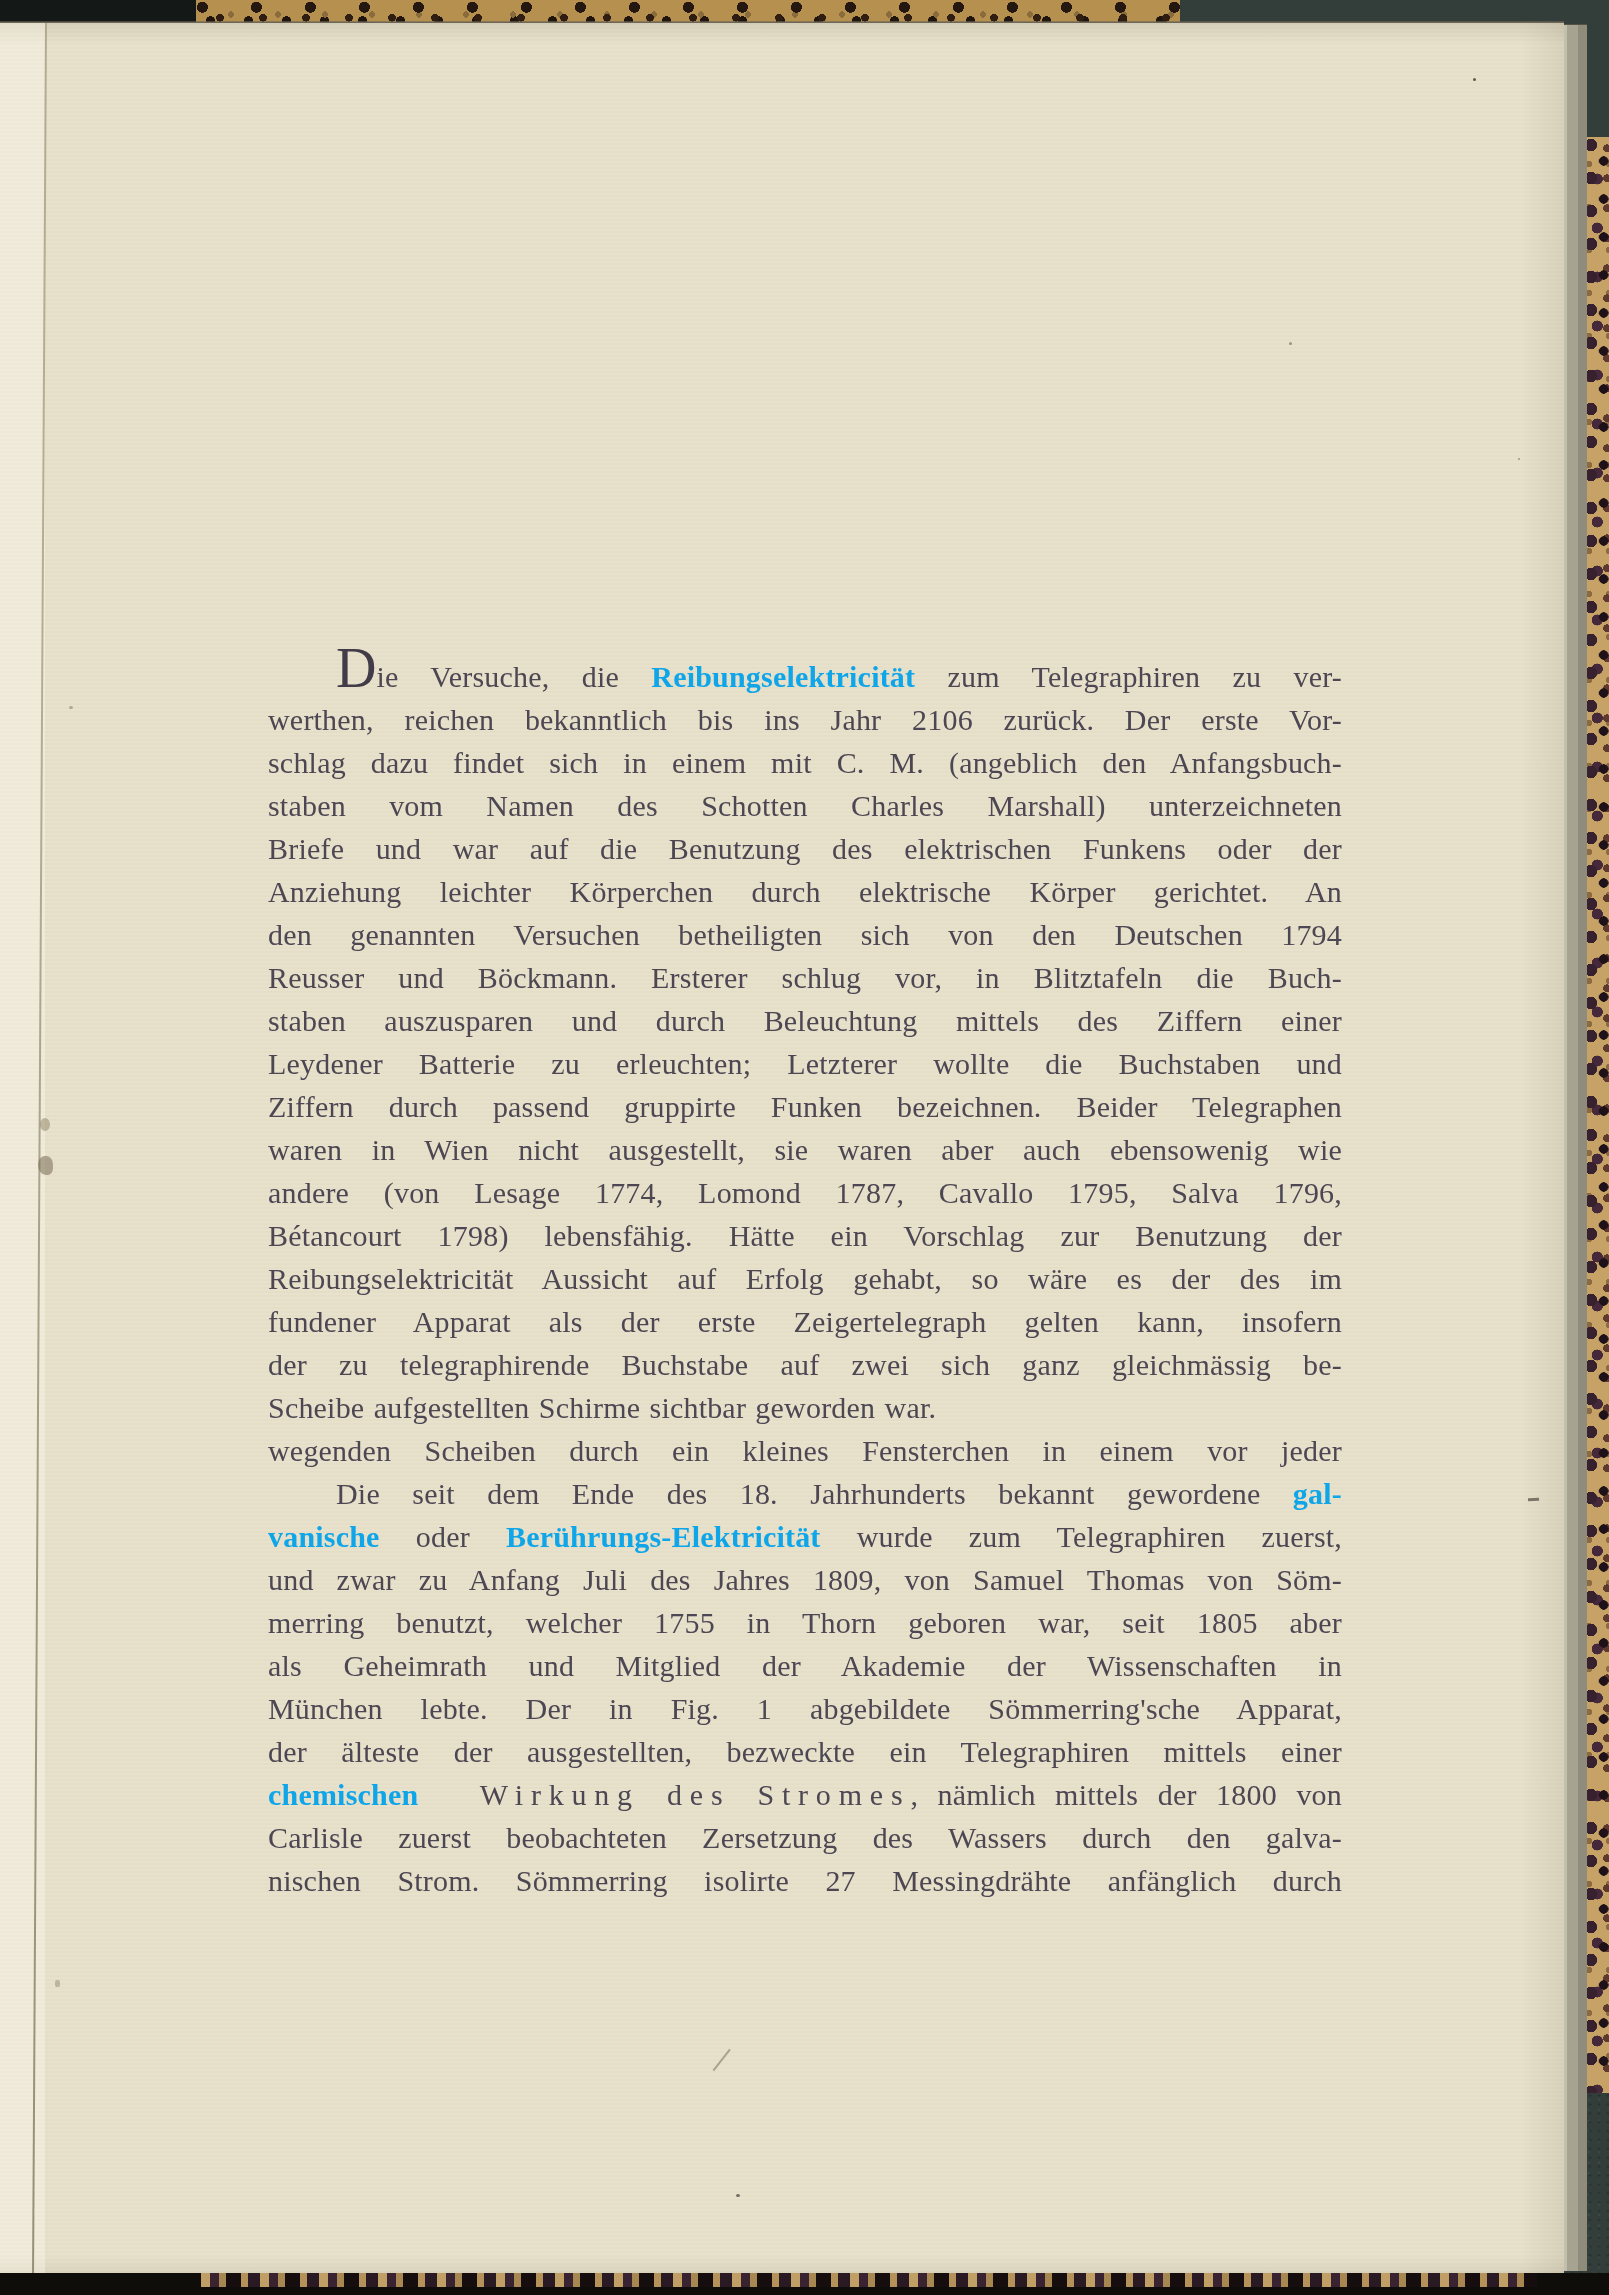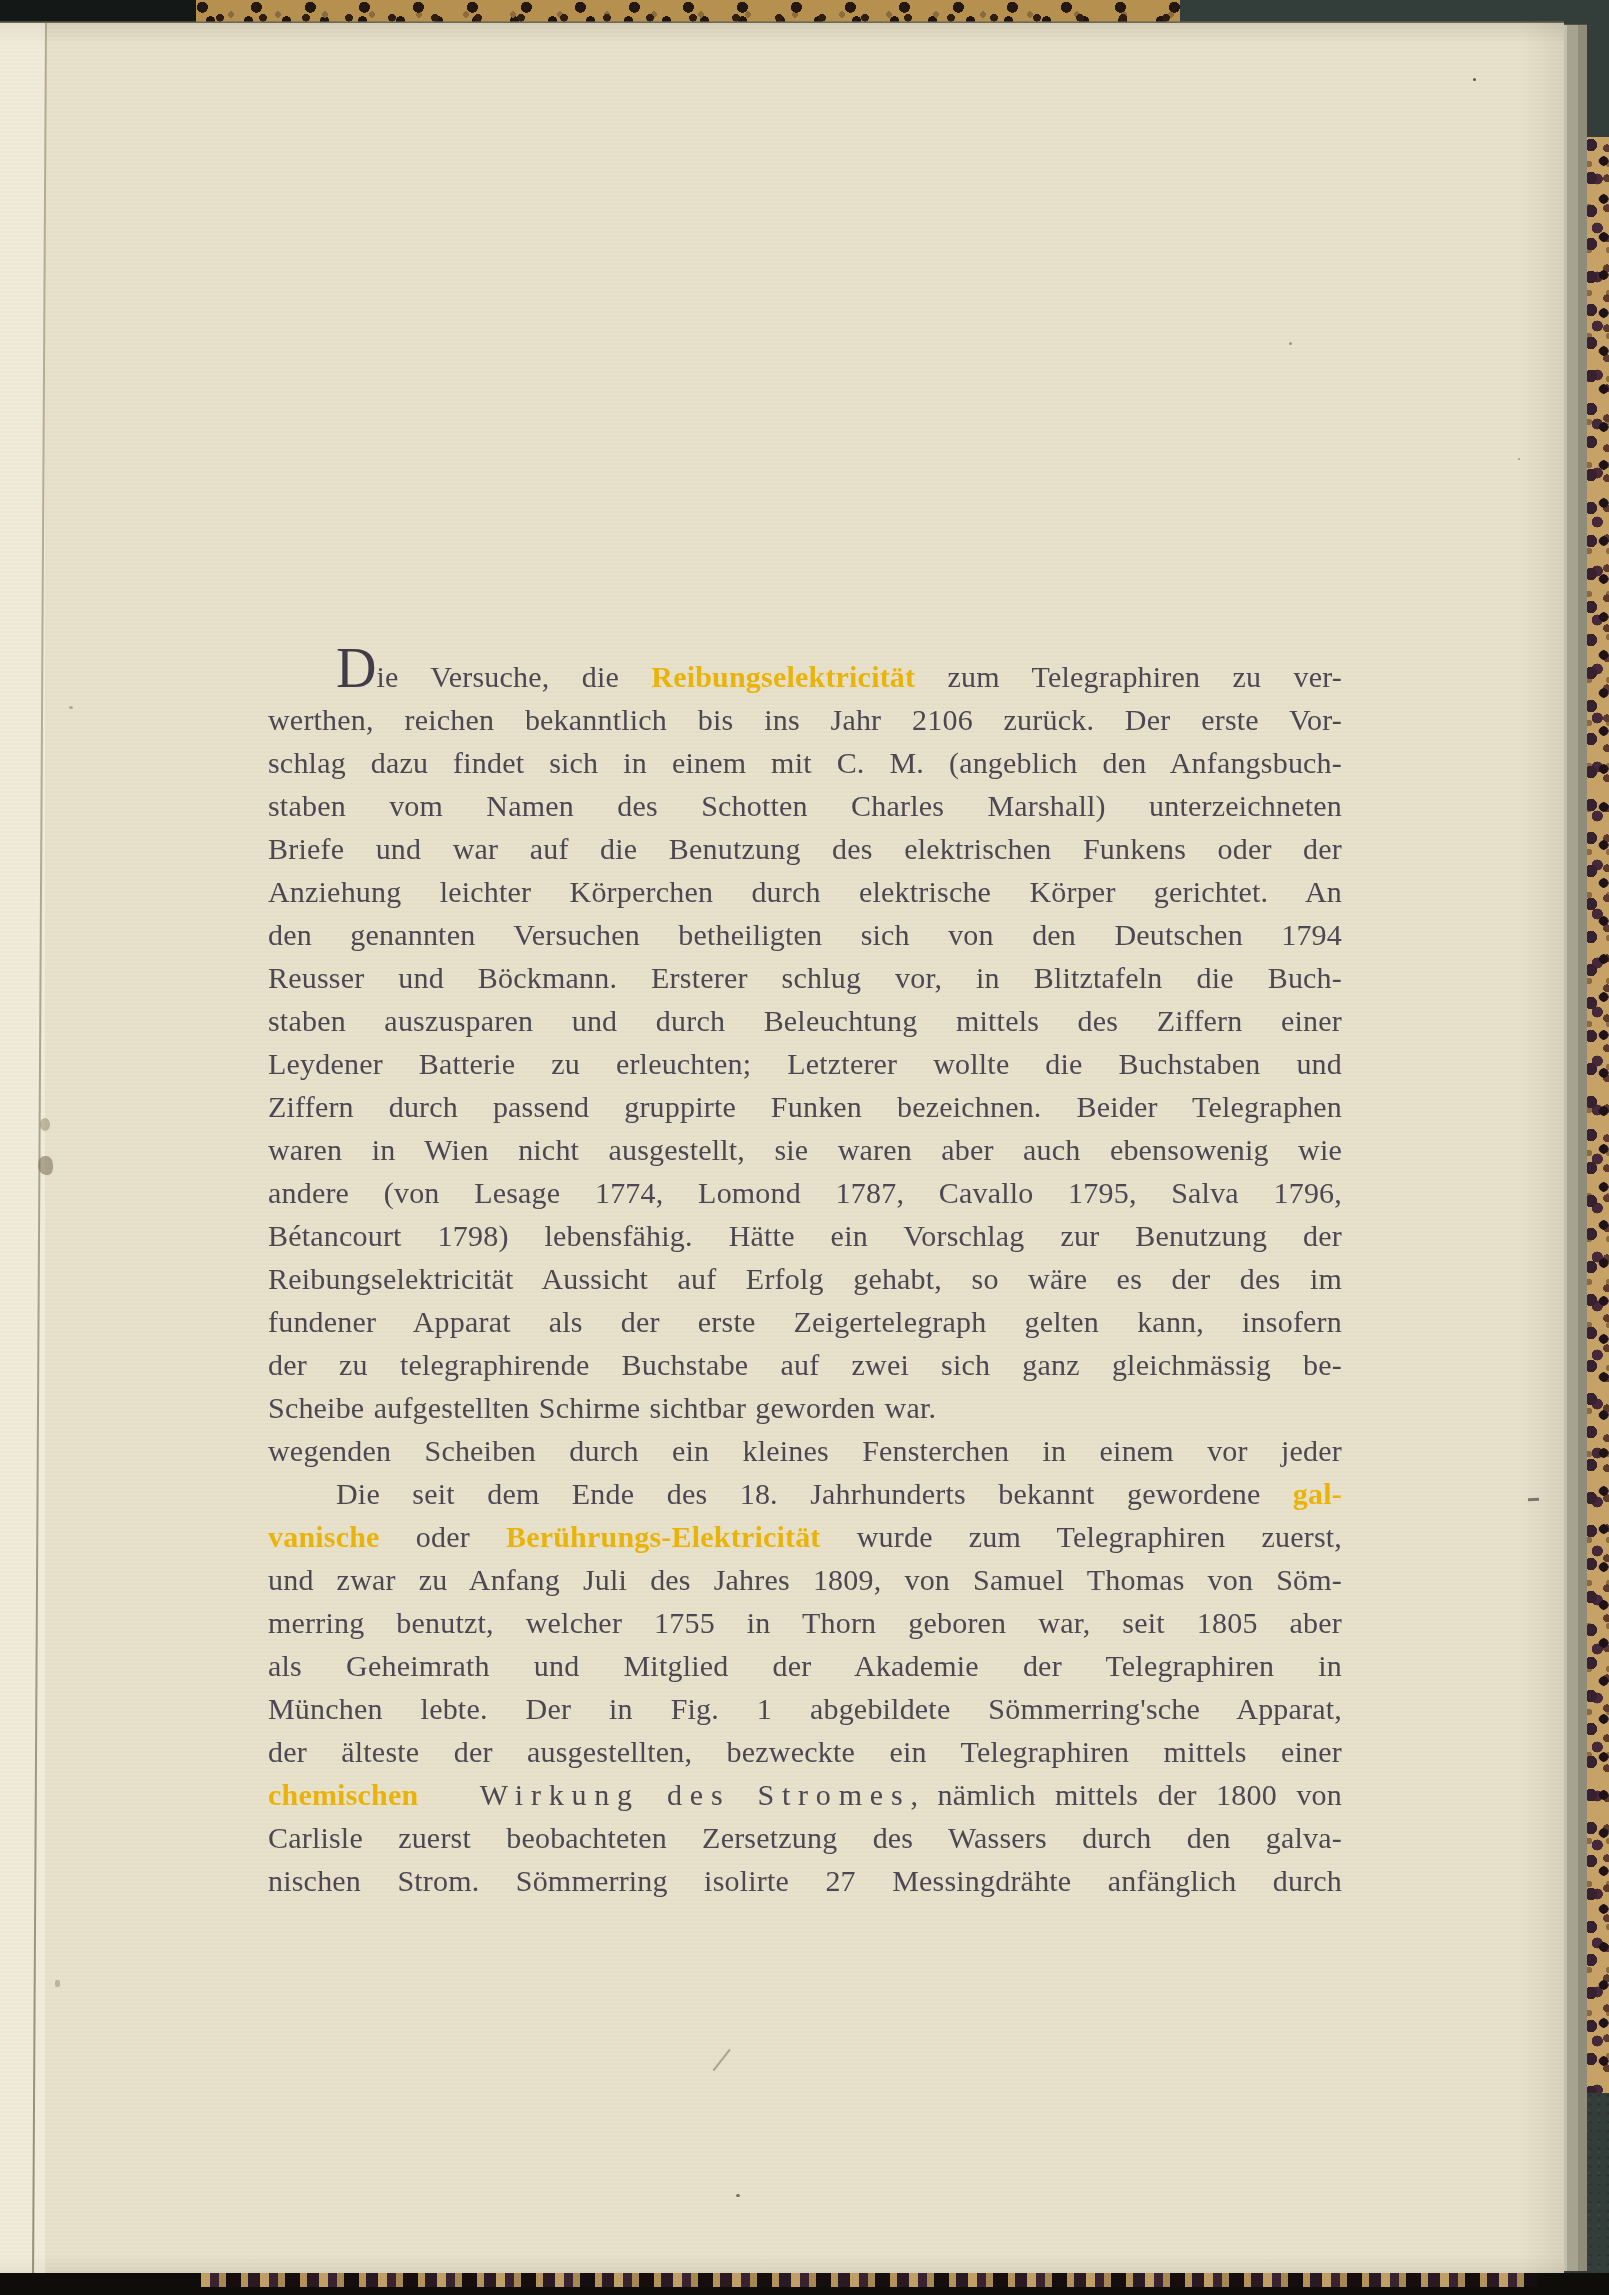--- a/index.html
+++ b/index.html
@@ -83,21 +83,21 @@
 
   
   .textblock{
     position:absolute;left:268px;top:655px;width:1074px;
     font-size:30px;line-height:43px;color:#4d4753;
     word-spacing:1.6px;letter-spacing:0.2px;
   }
   .line{text-align:justify;text-align-last:justify;text-justify:inter-word;}
   .line.end{text-align-last:left;}
   .line.indent{text-indent:68px;}
-  .b{font-weight:bold;color:#eab308;}
+  .b{font-weight:bold;color:#0ea5e9;}
   .sp{letter-spacing:.26em;margin-left:42px;}
   .dropcap{font-size:56px;line-height:0;color:#413c48;letter-spacing:0;}
 </style>
 </head>
 <body>
 
 <div id="canvas">
 
   <div class="cover-top-left"></div>
   <div class="marble-top"></div>
@@ -142,21 +142,21 @@
         <div class="line"><span class="n">fundener Apparat als der erste Zeigertelegraph gelten kann, insofern</span></div>
         <div class="line"><span class="n">der zu telegraphirende Buchstabe auf zwei sich ganz gleichmässig be-</span></div>
         <div class="line end"><span class="n">Scheibe aufgestellten Schirme sichtbar geworden war.</span></div>
         <div class="line"><span class="n">wegenden Scheiben durch ein kleines Fensterchen in einem vor jeder</span></div>
       </div>
       <div>
         <div class="line indent"><span class="n">Die seit dem Ende des 18. Jahrhunderts bekannt gewordene </span><span class="b">gal-</span></div>
         <div class="line"><span class="b">vanische</span><span class="n"> oder </span><span class="b">Berührungs-Elektricität</span><span class="n"> wurde zum Telegraphiren zuerst,</span></div>
         <div class="line"><span class="n">und zwar zu Anfang Juli des Jahres 1809, von Samuel Thomas von Söm-</span></div>
         <div class="line"><span class="n">merring benutzt, welcher 1755 in Thorn geboren war, seit 1805 aber</span></div>
-        <div class="line"><span class="n">als Geheimrath und Mitglied der Akademie der Telegraphiren in</span></div>
+        <div class="line"><span class="n">als Geheimrath und Mitglied der Akademie der Wissenschaften in</span></div>
         <div class="line"><span class="n">München lebte.  Der in Fig. 1 abgebildete Sömmerring'sche Apparat,</span></div>
         <div class="line"><span class="n">der älteste der ausgestellten, bezweckte ein Telegraphiren mittels einer</span></div>
         <div class="line"><span class="b">chemischen</span><span class="n"> </span><span class="sp">Wirkung des Stromes</span><span class="n">, nämlich mittels der 1800 von</span></div>
         <div class="line"><span class="n">Carlisle zuerst beobachteten Zersetzung des Wassers durch den galva-</span></div>
         <div class="line"><span class="n">nischen Strom.  Sömmerring isolirte 27 Messingdrähte anfänglich durch</span></div>
       </div>
     </div>
 
 </div>
 

